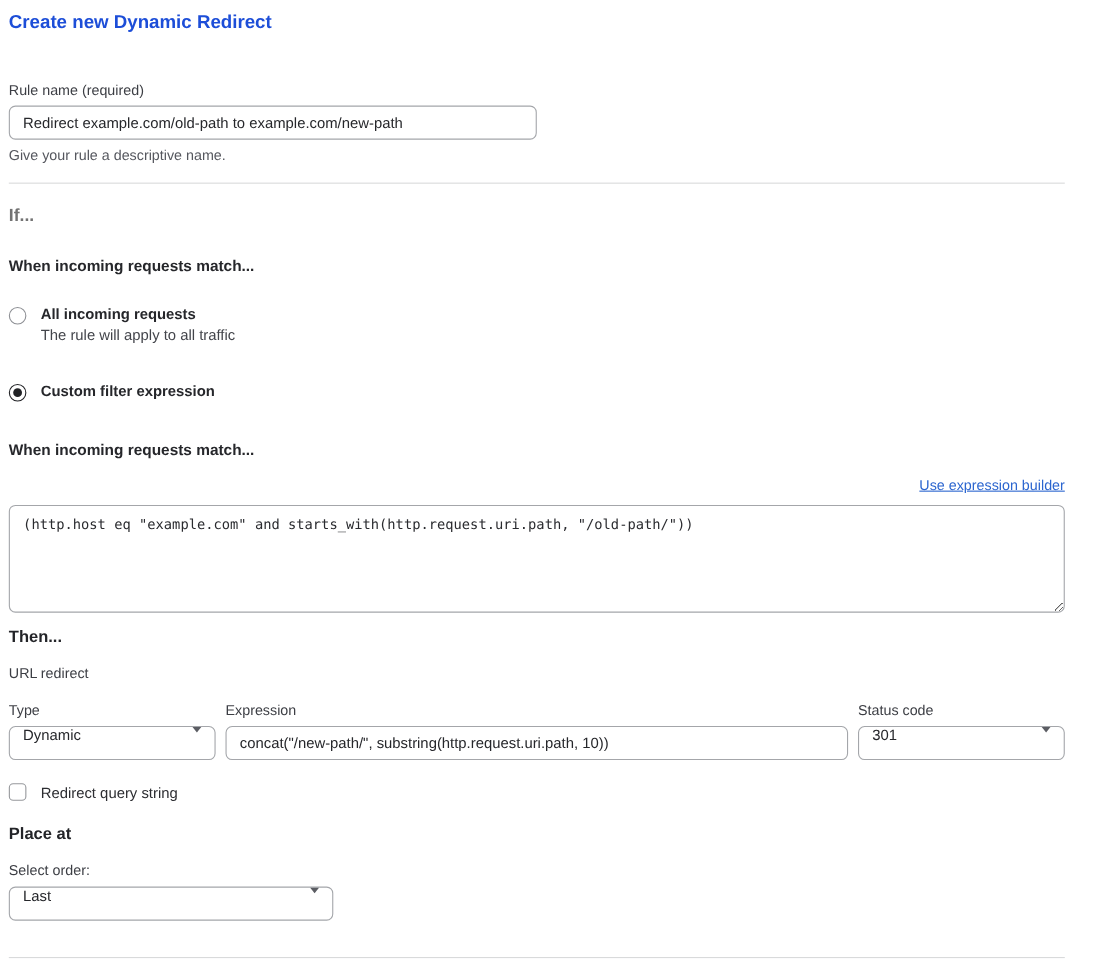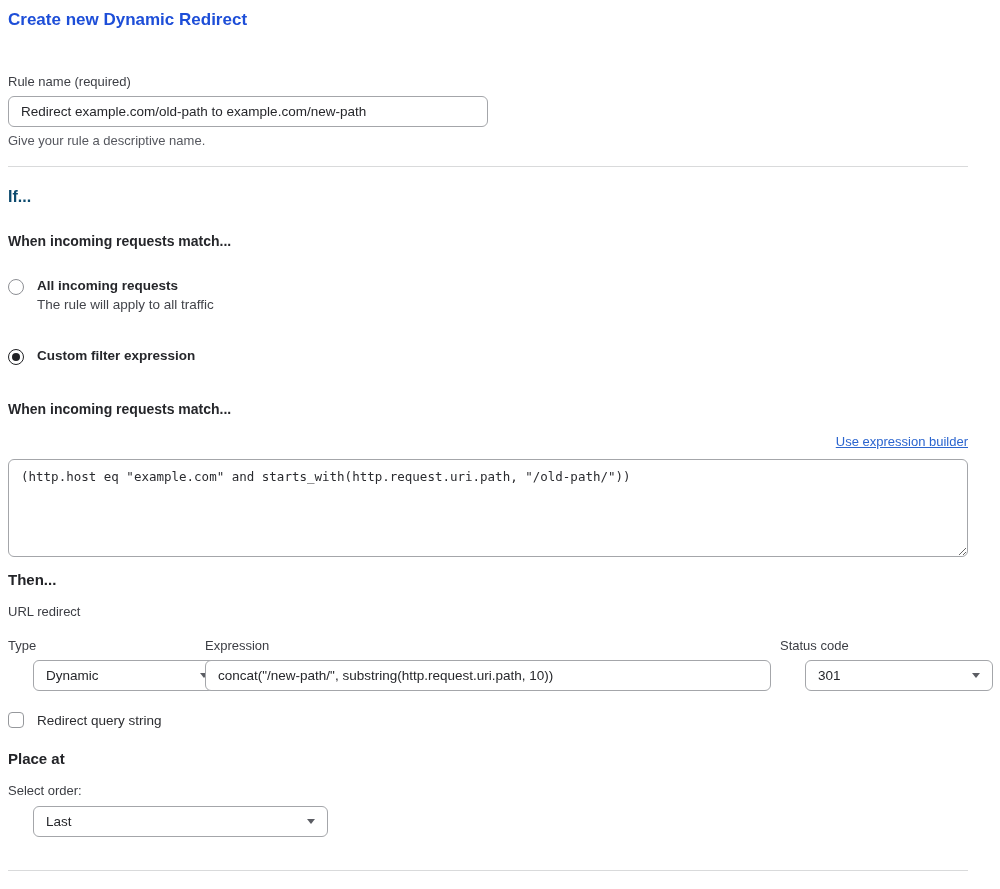--- a/index.html
+++ b/index.html
@@ -25,21 +25,21 @@
     font-size: 13.5px;
     font-family: "Liberation Sans", sans-serif;
     color: #26272b;
     outline: none;
     background: #fff;
   }
   .help-text { font-size: 13px; color: #55575e; margin-top: 6px; }
 
   .divider { border: none; border-top: 1px solid #d9dadb; margin-top: 18px; }
 
-  .if-heading { font-size: 16px; font-weight: bold; margin-top: 21px; color: #0c4a6e; }
+  .if-heading { font-size: 16px; font-weight: bold; margin-top: 21px; color: #737373; }
   .sub-heading { font-size: 14px; font-weight: bold; margin-top: 27px; color: #26272b; }
 
   .radio-option { display: flex; margin-top: 29px; cursor: pointer; }
   .radio-option + .radio-option { margin-top: 36px; }
   .radio {
     flex: 0 0 auto;
     width: 16px; height: 16px;
     border: 1px solid #8d8f94;
     border-radius: 50%;
     background: #fff;
@@ -85,22 +85,22 @@
   .control {
     height: 31px;
     border: 1px solid #a4a6aa;
     border-radius: 6px;
     background: #fff;
     font-size: 13.5px;
     color: #26272b;
     width: 100%;
   }
   .fake-select {
-    display: flex; align-items: center; justify-content: space-between;
-    padding: 0 12px; cursor: pointer; margin-left: 25px;
+    display: flex; justify-content: space-between;
+    padding: 0 12px; cursor: pointer;
   }
   .chevron {
     width: 0; height: 0;
     border-left: 4.5px solid transparent;
     border-right: 4.5px solid transparent;
     border-top: 5.5px solid #5b5d63;
   }
   .control-input { padding: 0 12px; font-family: "Liberation Sans", sans-serif; outline: none; }
 
   .checkbox-row { display: flex; align-items: center; margin-top: 21px; cursor: pointer; }

